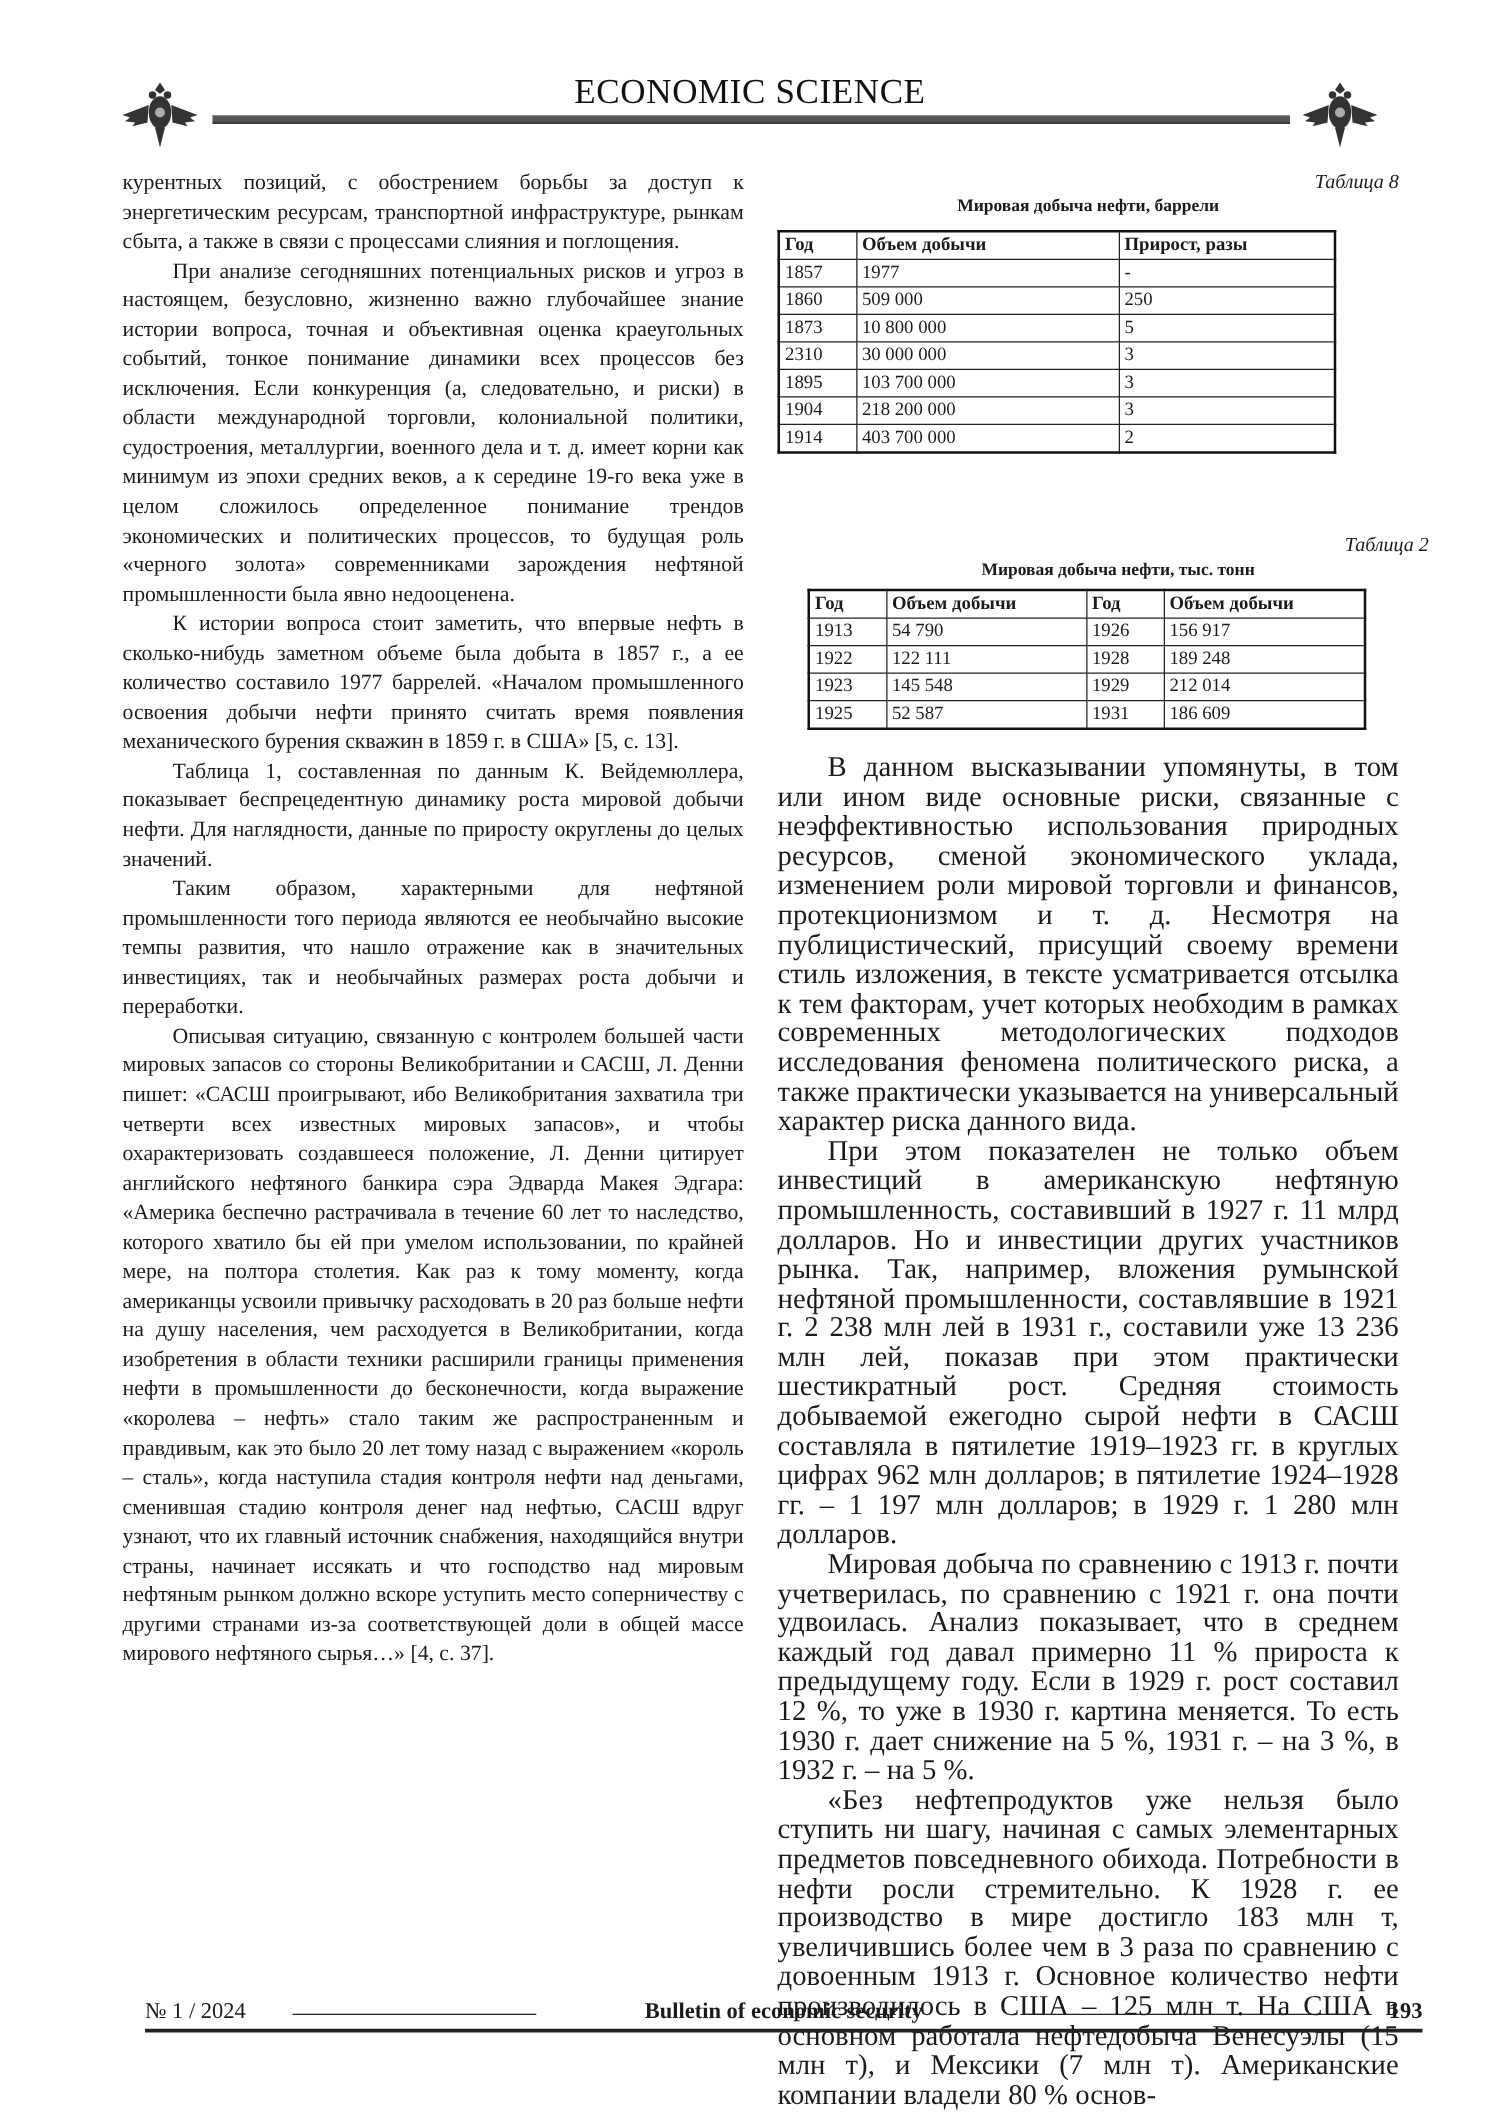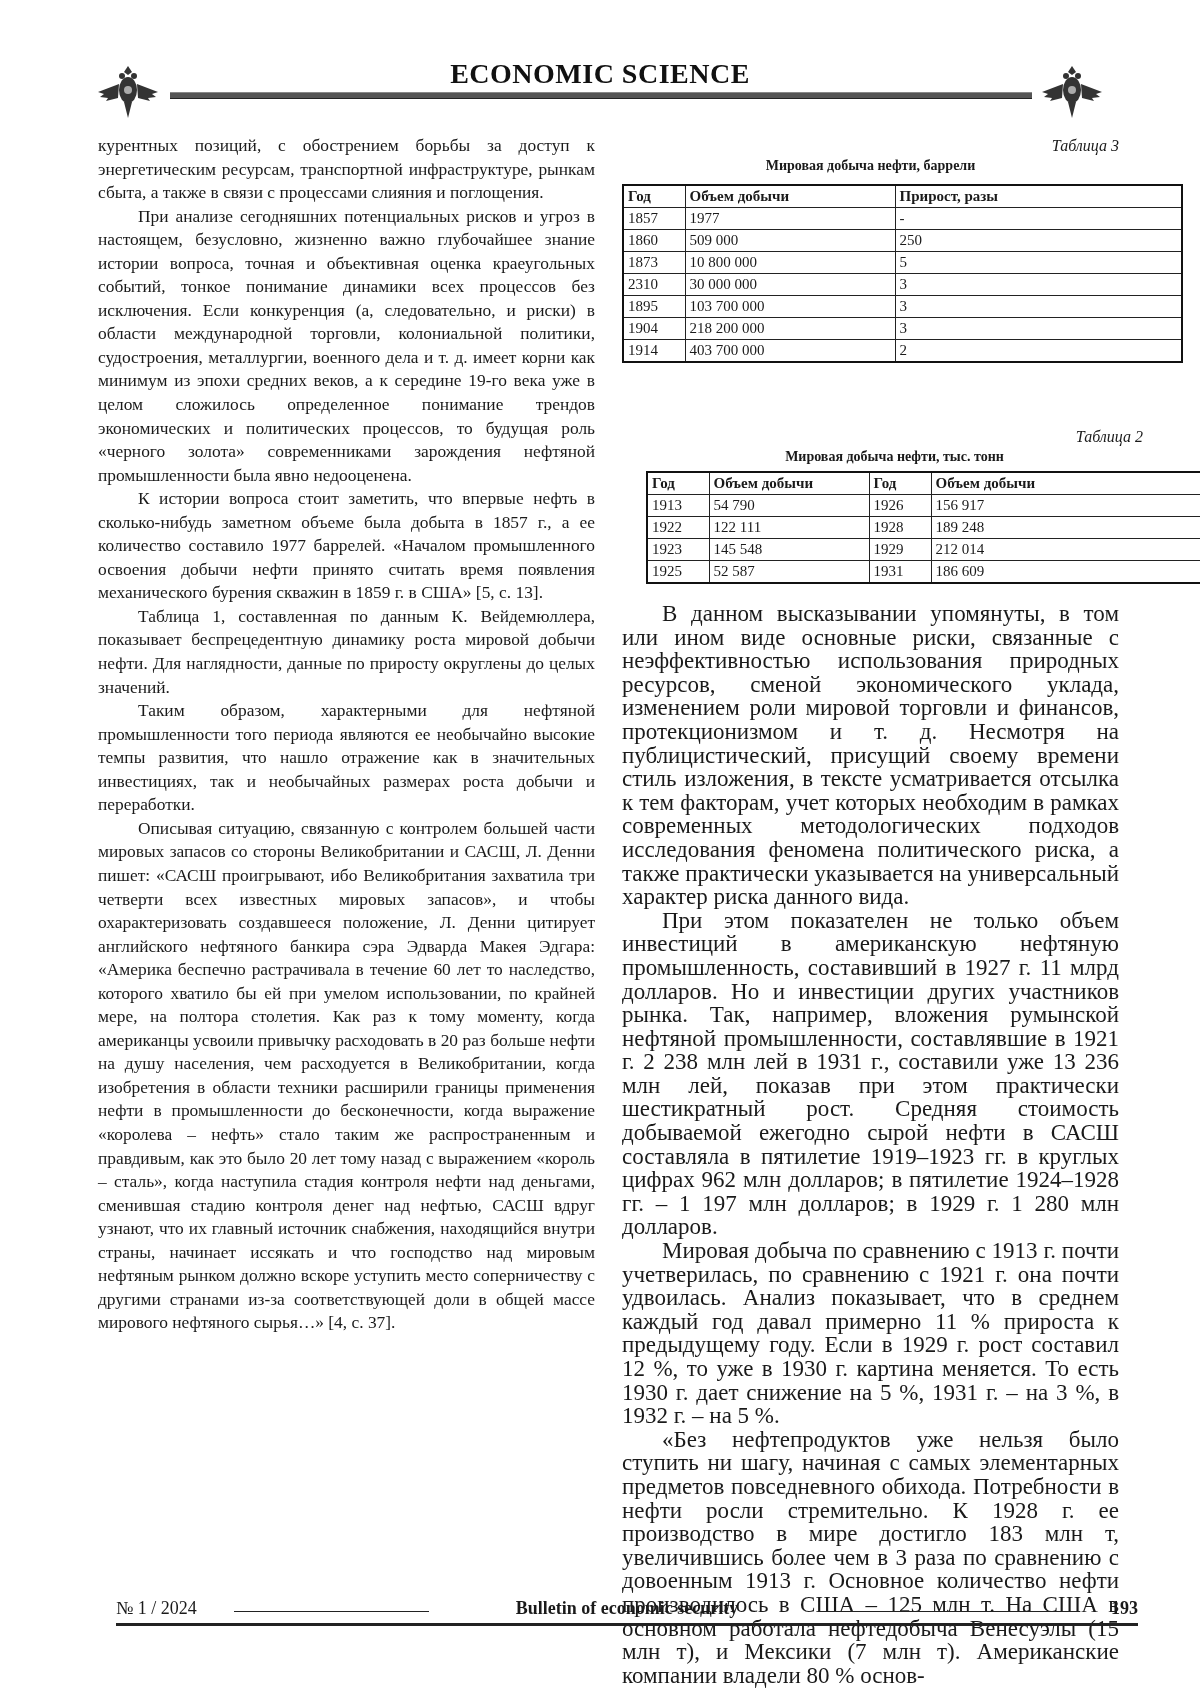--- a/index.html
+++ b/index.html
@@ -5,35 +5,35 @@
   html, body { margin: 0; padding: 0; background: #ffffff; }
   body { width: 1200px; height: 1697px; position: relative; overflow: hidden;
          font-family: "Liberation Serif", "DejaVu Serif", serif; color: #1a1a1a; }
 
   
   .header { position: absolute; left: 0; top: 0; width: 1200px; height: 135px; }
   .emblem { position: absolute; top: 62px; width: 64px; height: 60px; }
   .emblem.left { left: 96px; }
   .emblem.right { left: 1040px; }
   .header-title { position: absolute; left: 0; width: 1200px; top: 58px; text-align: center;
-                  font-weight: bold; font-size: 28px; letter-spacing: 0.5px; color: #111; }
+                  font-weight: normal; font-size: 28px; letter-spacing: 0.5px; color: #111; }
   .header-rule { position: absolute; left: 170px; width: 862px; top: 92px; height: 5px;
                  background: #555; border-top: 1px solid #888; border-bottom: 1px solid #222; }
 
   
   .col { position: absolute; top: 134px; width: 497px; font-size: 17.4px; line-height: 23.55px;
          text-align: justify; }
   .col.left { left: 98px; }
   .col p { margin: 0; text-indent: 0; }
   .col p.ind { text-indent: 40px; }
 
   
   .tbl-label { text-align: right; font-style: italic; font-size: 16px; line-height: 20px; }
   .tbl-title { text-align: center; font-weight: bold; font-size: 14px; line-height: 20px; margin-bottom: 8px; }
-  table.data { border-collapse: collapse; width: 561px; font-size: 15px; line-height: 19px; border: 2px solid #111; padding-left: 48px; }
+  table.data { border-collapse: collapse; width: 447px; font-size: 15px; line-height: 19px; border: 2px solid #111; padding-left: 48px; }
   table.data th, table.data td { border: 1.5px solid #222; padding: 1px 4px; text-align: left; font-weight: normal; }
   table.data th { font-weight: bold; }
   .t1 { position: absolute; left: 622px; top: 136px; width: 497px; }
   .t2 { position: absolute; left: 622px; top: 427px; width: 497px; margin-left: 24px; }
   .rcol-text { position: absolute; left: 622px; top: 602px; width: 497px; font-size: 23px;
                line-height: 23.6px; text-align: justify; }
   .rcol-text p { margin: 0; }
   .rcol-text p.ind { text-indent: 40px; }
 
   
@@ -81,21 +81,21 @@
 <div class="col left">
   <p>курентных позиций, с обострением борьбы за доступ к энергетическим ресурсам, транспортной инфраструктуре, рынкам сбыта, а также в связи с процессами слияния и поглощения.</p>
   <p class="ind">При анализе сегодняшних потенциальных рисков и угроз в настоящем, безусловно, жизненно важно глубочайшее знание истории вопроса, точная и объективная оценка краеугольных событий, тонкое понимание динамики всех процессов без исключения. Если конкуренция (а, следовательно, и риски) в области международной торговли, колониальной политики, судостроения, металлургии, военного дела и т. д. имеет корни как минимум из эпохи средних веков, а к середине 19-го века уже в целом сложилось определенное понимание трендов экономических и политических процессов, то будущая роль «черного золота» современниками зарождения нефтяной промышленности была явно недооценена.</p>
   <p class="ind">К истории вопроса стоит заметить, что впервые нефть в сколько-нибудь заметном объеме была добыта в 1857 г., а ее количество составило 1977 баррелей. «Началом промышленного освоения добычи нефти принято считать время появления механического бурения скважин в 1859 г. в США» [5, с. 13].</p>
   <p class="ind">Таблица 1, составленная по данным К. Вейдемюллера, показывает беспрецедентную динамику роста мировой добычи нефти. Для наглядности, данные по приросту округлены до целых значений.</p>
   <p class="ind">Таким образом, характерными для нефтяной промышленности того периода являются ее необычайно высокие темпы развития, что нашло отражение как в значительных инвестициях, так и необычайных размерах роста добычи и переработки.</p>
   <p class="ind">Описывая ситуацию, связанную с контролем большей части мировых запасов со стороны Великобритании и САСШ, Л. Денни пишет: «САСШ проигрывают, ибо Великобритания захватила три четверти всех известных мировых запасов», и чтобы охарактеризовать создавшееся положение, Л. Денни цитирует английского нефтяного банкира сэра Эдварда Макея Эдгара: «Америка беспечно растрачивала в течение 60 лет то наследство, которого хватило бы ей при умелом использовании, по крайней мере, на полтора столетия. Как раз к тому моменту, когда американцы усвоили привычку расходовать в 20 раз больше нефти на душу населения, чем расходуется в Великобритании, когда изобретения в области техники расширили границы применения нефти в промышленности до бесконечности, когда выражение «королева – нефть» стало таким же распространенным и правдивым, как это было 20 лет тому назад с выражением «король – сталь», когда наступила стадия контроля нефти над деньгами, сменившая стадию контроля денег над нефтью, САСШ вдруг узнают, что их главный источник снабжения, находящийся внутри страны, начинает иссякать и что господство над мировым нефтяным рынком должно вскоре уступить место соперничеству с другими странами из-за соответствующей доли в общей массе мирового нефтяного сырья…» [4, с. 37].</p>
 </div>
 
 <div class="t1">
-  <div class="tbl-label">Таблица 3</div>
+  <div class="tbl-label">Таблица 8</div>
   <div class="tbl-title">Мировая добыча нефти, баррели</div>
   <table class="data">
     <colgroup>
         <col style="width:62px">
         <col style="width:210px">
         <col>
       </colgroup>
     <thead>
       <tr>
         <th>Год</th>

